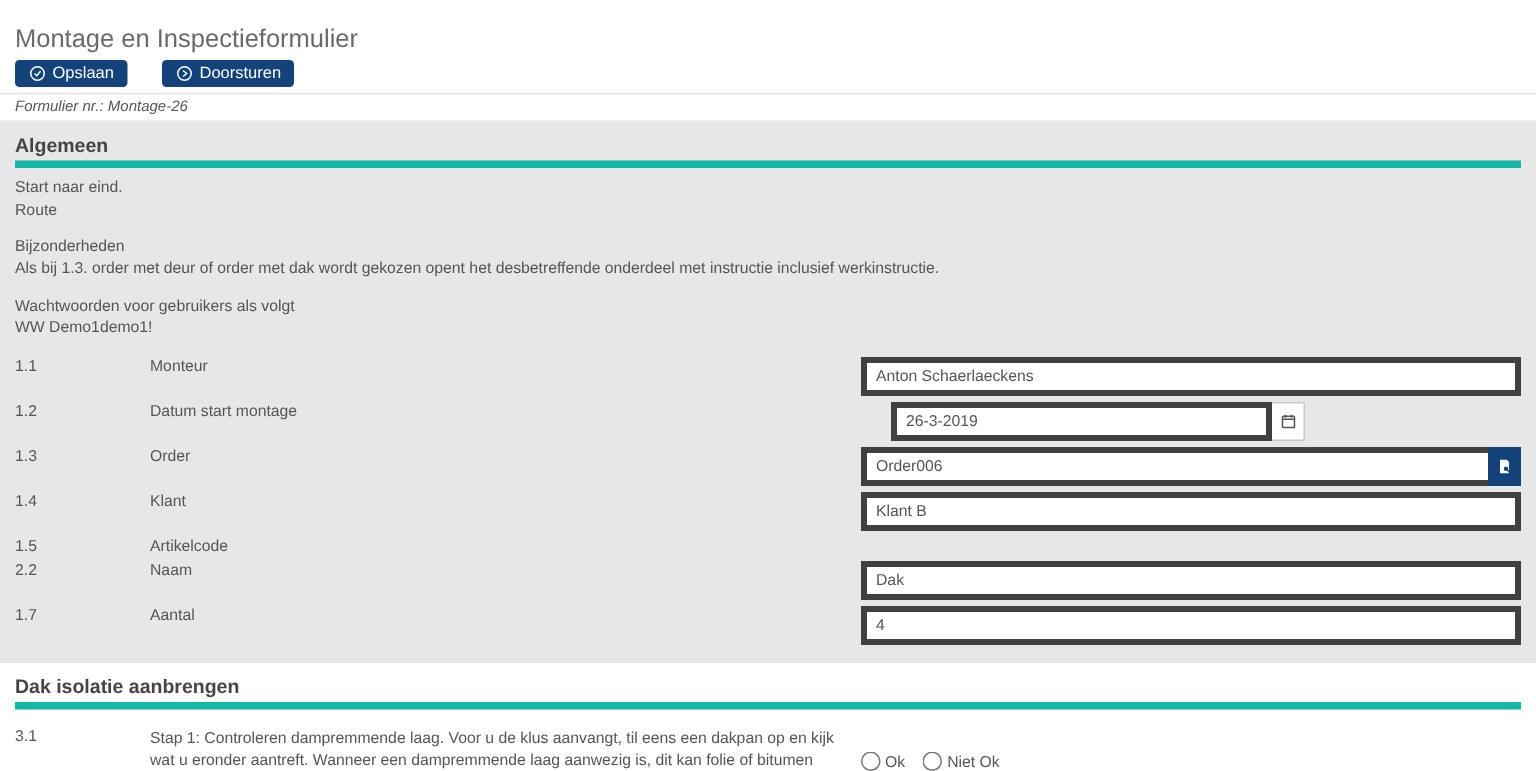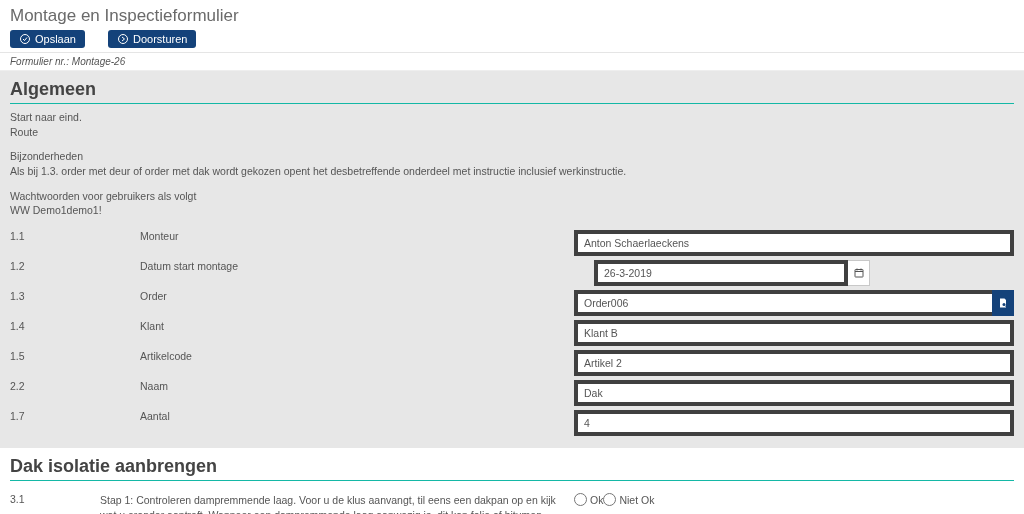--- a/index.html
+++ b/index.html
@@ -1,33 +1,33 @@
 <!DOCTYPE html>
 <html><head>
 <meta charset="utf-8">
 <style>
   * { box-sizing: border-box; margin: 0; padding: 0; }
   body { font-family: "Segoe UI", Arial, sans-serif; font-size: 11px; color: #333; background: #fff; }
-  .page-header { padding: 6px 10px 4px; border-bottom: 1px solid #e5e5e5; }
+  .page-header { padding: 16px 10px 4px; border-bottom: 1px solid #e5e5e5; }
   .page-title { font-size: 17px; font-weight: 400; color: #6a6a6a; margin-bottom: 4px; }
   .btn-bar { display: flex; gap: 23px; }
   .btn { display: inline-flex; align-items: center; gap: 4px; background: #14427a; color: #fff; border: none; border-radius: 3px; padding: 3px 9px; font-size: 11px; cursor: pointer; }
   .btn svg { width: 12px; height: 12px; }
   .form-meta { padding: 3px 10px; font-style: italic; color: #555; font-size: 10px; border-bottom: 1px solid #eee; }
   .section { padding: 8px 10px 10px; }
   .section.gray { background: #e7e7e7; }
-  .section-title { font-size: 18px; font-weight: 600; color: #444; border-bottom: 1px solid #14b8a6; padding-bottom: 3px; margin-bottom: 6px; }
+  .section-title { font-size: 13px; font-weight: 600; color: #444; border-bottom: 5px solid #14b8a6; padding-bottom: 3px; margin-bottom: 6px; }
   .intro-block { margin-bottom: 10px; font-size: 10.5px; color: #555; line-height: 1.4; }
   .intro-block p { margin: 0; }
   .intro-block .gap { height: 10px; }
-  .row { display: flex; align-items: flex-start; padding: 2px 0; font-size: 10.5px; gap: 40px; }
+  .row { display: flex; align-items: flex-start; padding: 2px 0; font-size: 10.5px; }
   .col-num { width: 90px; color: #555; }
   .col-label { flex: 1; color: #555; padding-right: 4px; }
   .col-input { width: 440px; position: relative; }
-  .col-radios { width: 440px; display: flex; align-items: flex-start; color: #555; }
+  .col-radios { width: 440px; display: flex; gap: 12px; align-items: flex-start; color: #555; margin-top: 16px; }
   .txt-input { width: 100%; border: 4px solid #404040; background: #fff; font-size: 10.5px; padding: 3px 6px; color: #555; }
   .date-wrap { position: relative; width: 296px; display:flex;padding-left:20px; }
   .date-wrap .txt-input { flex:1; }
   .date-icon { width: 22px; display:flex; align-items:center; justify-content:center; border:1px solid #c8c8c8; border-left:none; background:#fff; cursor:pointer; }
   .lookup-icon { position: absolute; right: 0; top: 0; width: 22px; height: 100%; background:#14427a; display:flex; align-items:center; justify-content:center; cursor:pointer; }
   .lookup-icon svg { width:12px; height:12px; fill:#fff; }
   .step-row { display:flex; align-items:flex-start; padding: 6px 0; font-size:10.5px; }
   .step-text { color:#555; line-height:1.45; }
   label.radio { display:flex; align-items:center; gap:3px; cursor:pointer; }
   input[type=radio]{ margin:0; }
@@ -110,21 +110,20 @@
 
   <div class="row">
     <div class="col-num">1.4</div>
     <div class="col-label">Klant</div>
     <div class="col-input"><input class="txt-input" value="Klant B" style=""></div>
   </div>
 
   <div class="row">
     <div class="col-num">1.5</div>
     <div class="col-label">Artikelcode</div>
-    <div class="col-input"><input class="txt-input" value="Artikel 2" style=""></div>
   </div>
 
   <div class="row">
     <div class="col-num">2.2</div>
     <div class="col-label">Naam</div>
     <div class="col-input"><input class="txt-input" value="Dak" style=""></div>
   </div>
 
   <div class="row">
     <div class="col-num">1.7</div>

